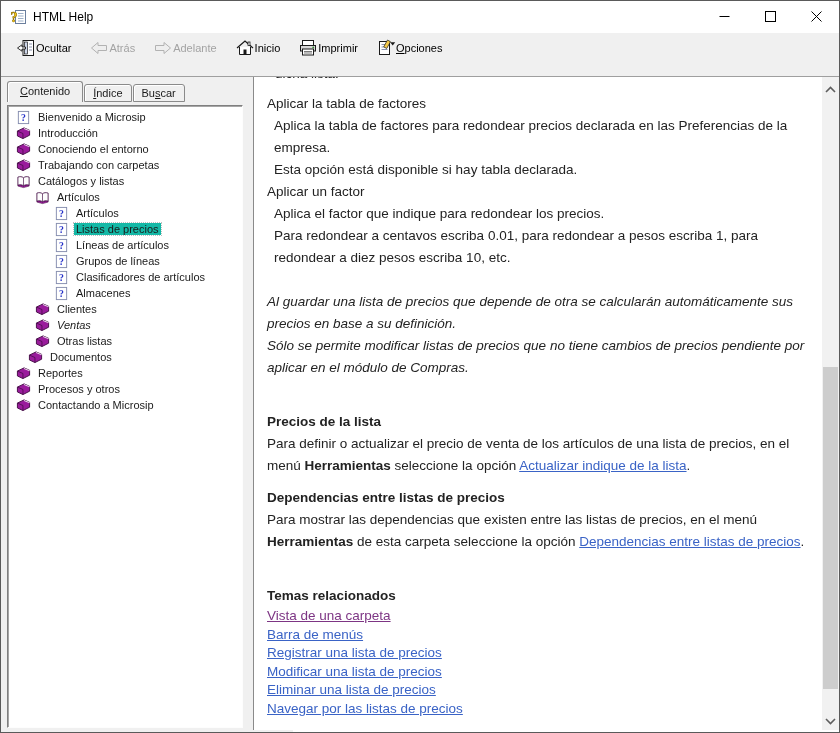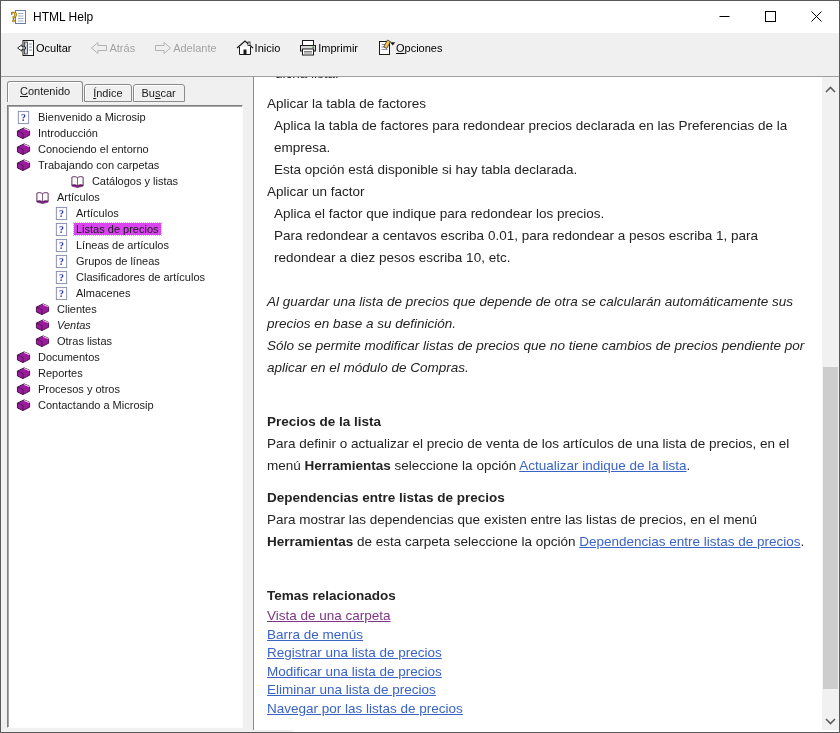--- a/index.html
+++ b/index.html
@@ -38,21 +38,21 @@
   .treebox{
     position:absolute;top:28px;left:6px;width:236px;bottom:4px;background:#fff;
     border:1px solid;border-color:#7f7f7f #fdfdfd #fdfdfd #7f7f7f;
     box-shadow:inset 1px 1px 0 rgba(0,0,0,0.35);
     overflow:hidden;padding-top:3px;
   }
   .tree-item{height:16px;display:flex;align-items:center;font-size:11px;white-space:nowrap;}
   .tree-icon{width:16px;height:15px;flex:0 0 16px;margin-right:4px;display:flex;}
   .tree-icon svg{width:15px;height:15px;}
   .tree-label{padding:0 2px;}
-  .tree-item.selected .tree-label{background:#d946ef;outline:1px dotted #bdbdbd;}
+  .tree-item.selected .tree-label{background:#14b8a6;outline:1px dotted #bdbdbd;}
   
   .content{position:absolute;top:76px;left:252px;right:0;bottom:2px;background:#fff;border-left:1px solid #8a8a8a;overflow:hidden;}
   .content-inner{
     position:absolute;top:0;left:0;right:17px;bottom:0;padding:0 12px 0 13px;
     font-size:13.5px;line-height:22px;color:#232323;overflow:hidden;
   }
   .clipped{height:8px;overflow:hidden;margin-bottom:8px;}
   .clipped span{display:block;margin-top:-14px;margin-left:8px;}
   .content-inner p{margin:0;}
   .l1{margin-left:7px !important;}
@@ -220,21 +220,21 @@
         <div class="tree-item" style="padding-left: 8px;">
           <span class="tree-icon">
             <svg viewBox="0 0 16 16">
               <path d="M1.5 10.6 L1.5 5.4 L8.6 2 L14.5 4.6 L14.5 9.8 L7.4 13.4 Z" fill="#9a1c9c" stroke="#430c44" stroke-width="1"></path>
               <path d="M8.6 2 L8.6 3.1 L14.5 5.7 L14.5 4.6 Z" fill="#f0e2f0"></path>
               <path d="M1.5 5.4 L7.4 8 L7.4 13.4" fill="none" stroke="#430c44" stroke-width="0.8"></path>
             </svg>
           </span>
           <span class="tree-label">Trabajando con carpetas</span>
         </div>
-        <div class="tree-item" style="padding-left: 0; justify-content: center;">
+        <div class="tree-item" style="padding-left: 8px;">
           <span class="tree-icon">
             <svg viewBox="0 0 16 16">
               <path d="M8 12.6 C6.6 11.4 4.2 11.2 2 11.9 L2 12.9 L8 14.5 L14 12.9 L14 11.9 C11.8 11.2 9.4 11.4 8 12.6 Z" fill="#9a1c9c" stroke="#430c44" stroke-width="0.6"></path>
               <path d="M8 4 C6.5 2.7 4 2.5 2 3.3 L2 11.9 C4.2 11.2 6.6 11.4 8 12.6 C9.4 11.4 11.8 11.2 14 11.9 L14 3.3 C12 2.5 9.5 2.7 8 4 Z" fill="#fdfdfd" stroke="#430c44" stroke-width="0.9"></path>
               <path d="M8 4 L8 12.6" stroke="#430c44" stroke-width="0.7"></path>
             </svg>
           </span>
           <span class="tree-label">Catálogos y listas</span>
         </div>
         <div class="tree-item" style="padding-left: 27px;">
@@ -324,21 +324,21 @@
         <div class="tree-item" style="padding-left: 27px;">
           <span class="tree-icon">
             <svg viewBox="0 0 16 16">
               <path d="M1.5 10.6 L1.5 5.4 L8.6 2 L14.5 4.6 L14.5 9.8 L7.4 13.4 Z" fill="#9a1c9c" stroke="#430c44" stroke-width="1"></path>
               <path d="M8.6 2 L8.6 3.1 L14.5 5.7 L14.5 4.6 Z" fill="#f0e2f0"></path>
               <path d="M1.5 5.4 L7.4 8 L7.4 13.4" fill="none" stroke="#430c44" stroke-width="0.8"></path>
             </svg>
           </span>
           <span class="tree-label">Otras listas</span>
         </div>
-        <div class="tree-item" style="padding-left: 8px; align-items: center;">
+        <div class="tree-item" style="padding-left: 20px; align-items: center;">
           <span class="tree-icon">
             <svg viewBox="0 0 16 16">
               <path d="M1.5 10.6 L1.5 5.4 L8.6 2 L14.5 4.6 L14.5 9.8 L7.4 13.4 Z" fill="#9a1c9c" stroke="#430c44" stroke-width="1"></path>
               <path d="M8.6 2 L8.6 3.1 L14.5 5.7 L14.5 4.6 Z" fill="#f0e2f0"></path>
               <path d="M1.5 5.4 L7.4 8 L7.4 13.4" fill="none" stroke="#430c44" stroke-width="0.8"></path>
             </svg>
           </span>
           <span class="tree-label">Documentos</span>
         </div>
         <div class="tree-item" style="padding-left: 8px;">

